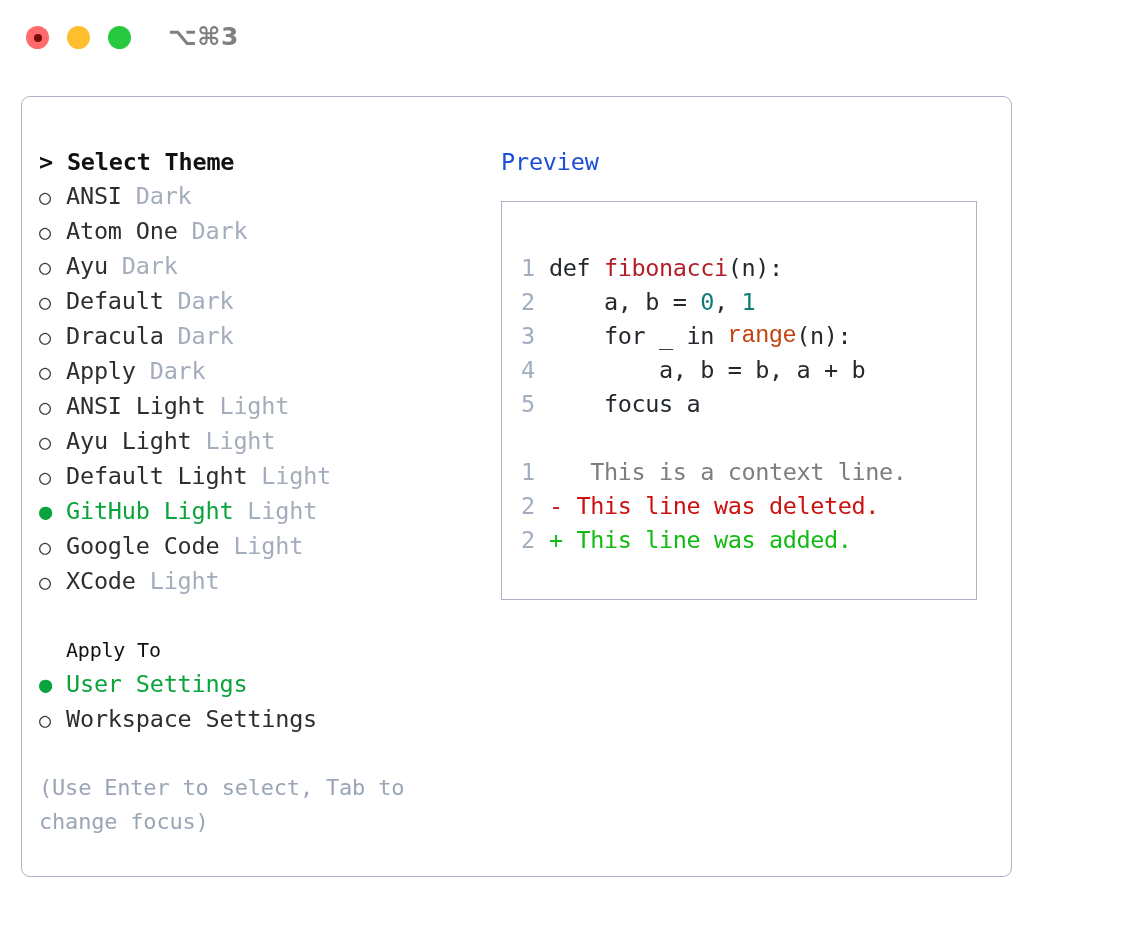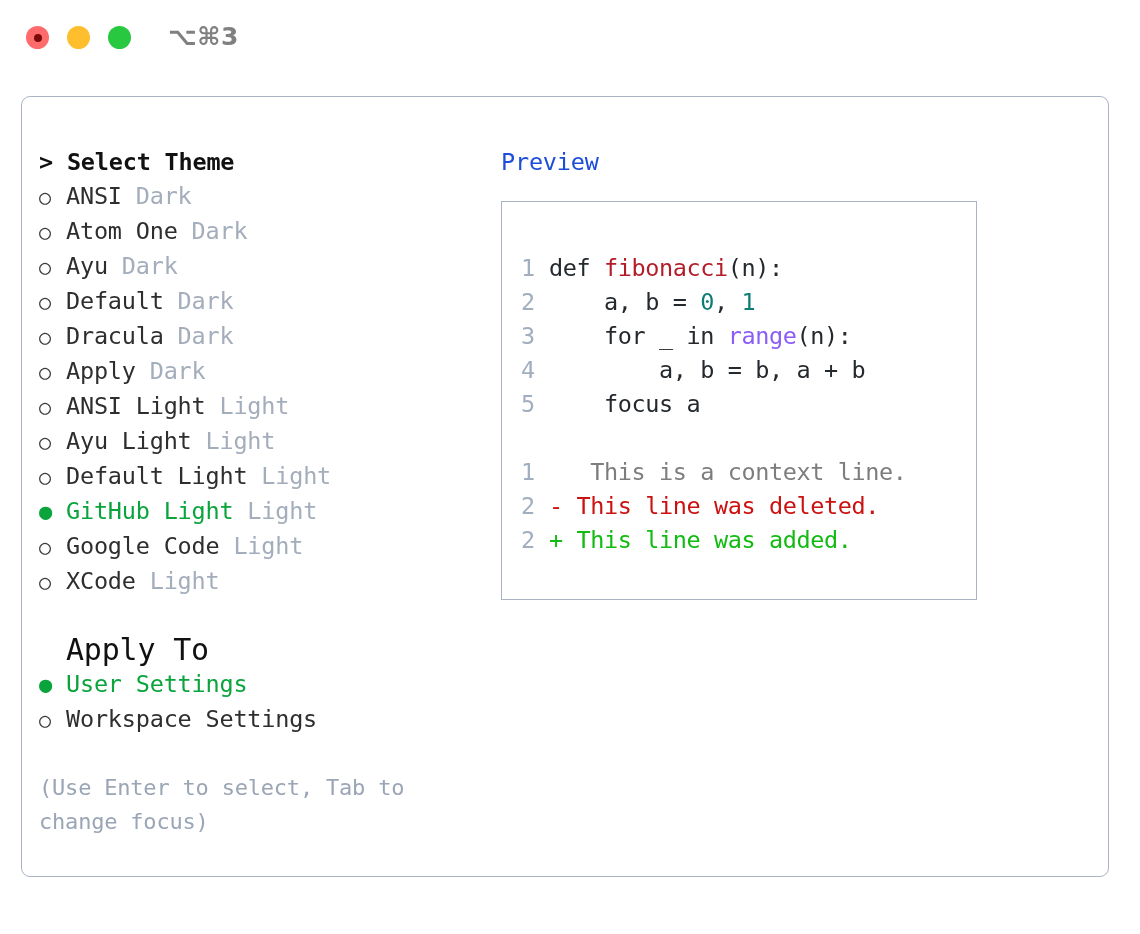--- a/index.html
+++ b/index.html
@@ -70,21 +70,21 @@
     color: #808080;
     letter-spacing: 0.5px;
     font-family: "DejaVu Sans", "Liberation Sans", sans-serif;
   }
 
   
   .panel {
     position: absolute;
     left: 21px;
     top: 96px;
-    width: 1088px;
+    width: 991px;
     height: 781px;
     border: 1.6px solid #aab4c4;
     border-radius: 9px;
     box-sizing: border-box;
     background: #ffffff;
   }
 
   .panel-inner {
     position: absolute;
     left: 0; top: 0;
@@ -125,21 +125,21 @@
     font-size: 20px;
   }
   .marker.sel { color: #0aa43c; font-size: 22px; }
   .theme-name { color: #2e2e2e; }
   .theme-row.selected .theme-name { color: #0aa43c; }
   .theme-variant { color: #a3adbb; }
 
   .spacer-row { height: 34px; }
 
   .section-label {
-    font-size: 30px;
+    font-size: 20px;
     color: #111111;
     line-height: 34px;
     padding-left: 27px;
     white-space: pre;
     letter-spacing: -0.2px;
   }
 
   .hint {
     margin-top: 34px;
     font-size: 22px;
@@ -190,21 +190,21 @@
   .ln {
     display: inline-block;
     width: 28px;
     flex: none;
     color: #a0aebf;
     text-align: left;
   }
   .code-text { color: #24292e; }
 
   .tok-fn   { color: #b31d28; }
-  .tok-call { color: #8b5cf6; }
+  .tok-call { color: #c2410c; font-family: Liberation Mono, monospace; }
   .tok-num  { color: #0e7c76; }
 
   .diff-gap { height: 34px; }
 
   .diff-line { display: flex; font-size: 23.5px; line-height: 34px; white-space: pre; letter-spacing: -0.4px; }
   .diff-ctx  { color: #7d7d7d; }
   .diff-del  { color: #cc1111; }
   .diff-add  { color: #11bb11; }
 </style>
 </head>

